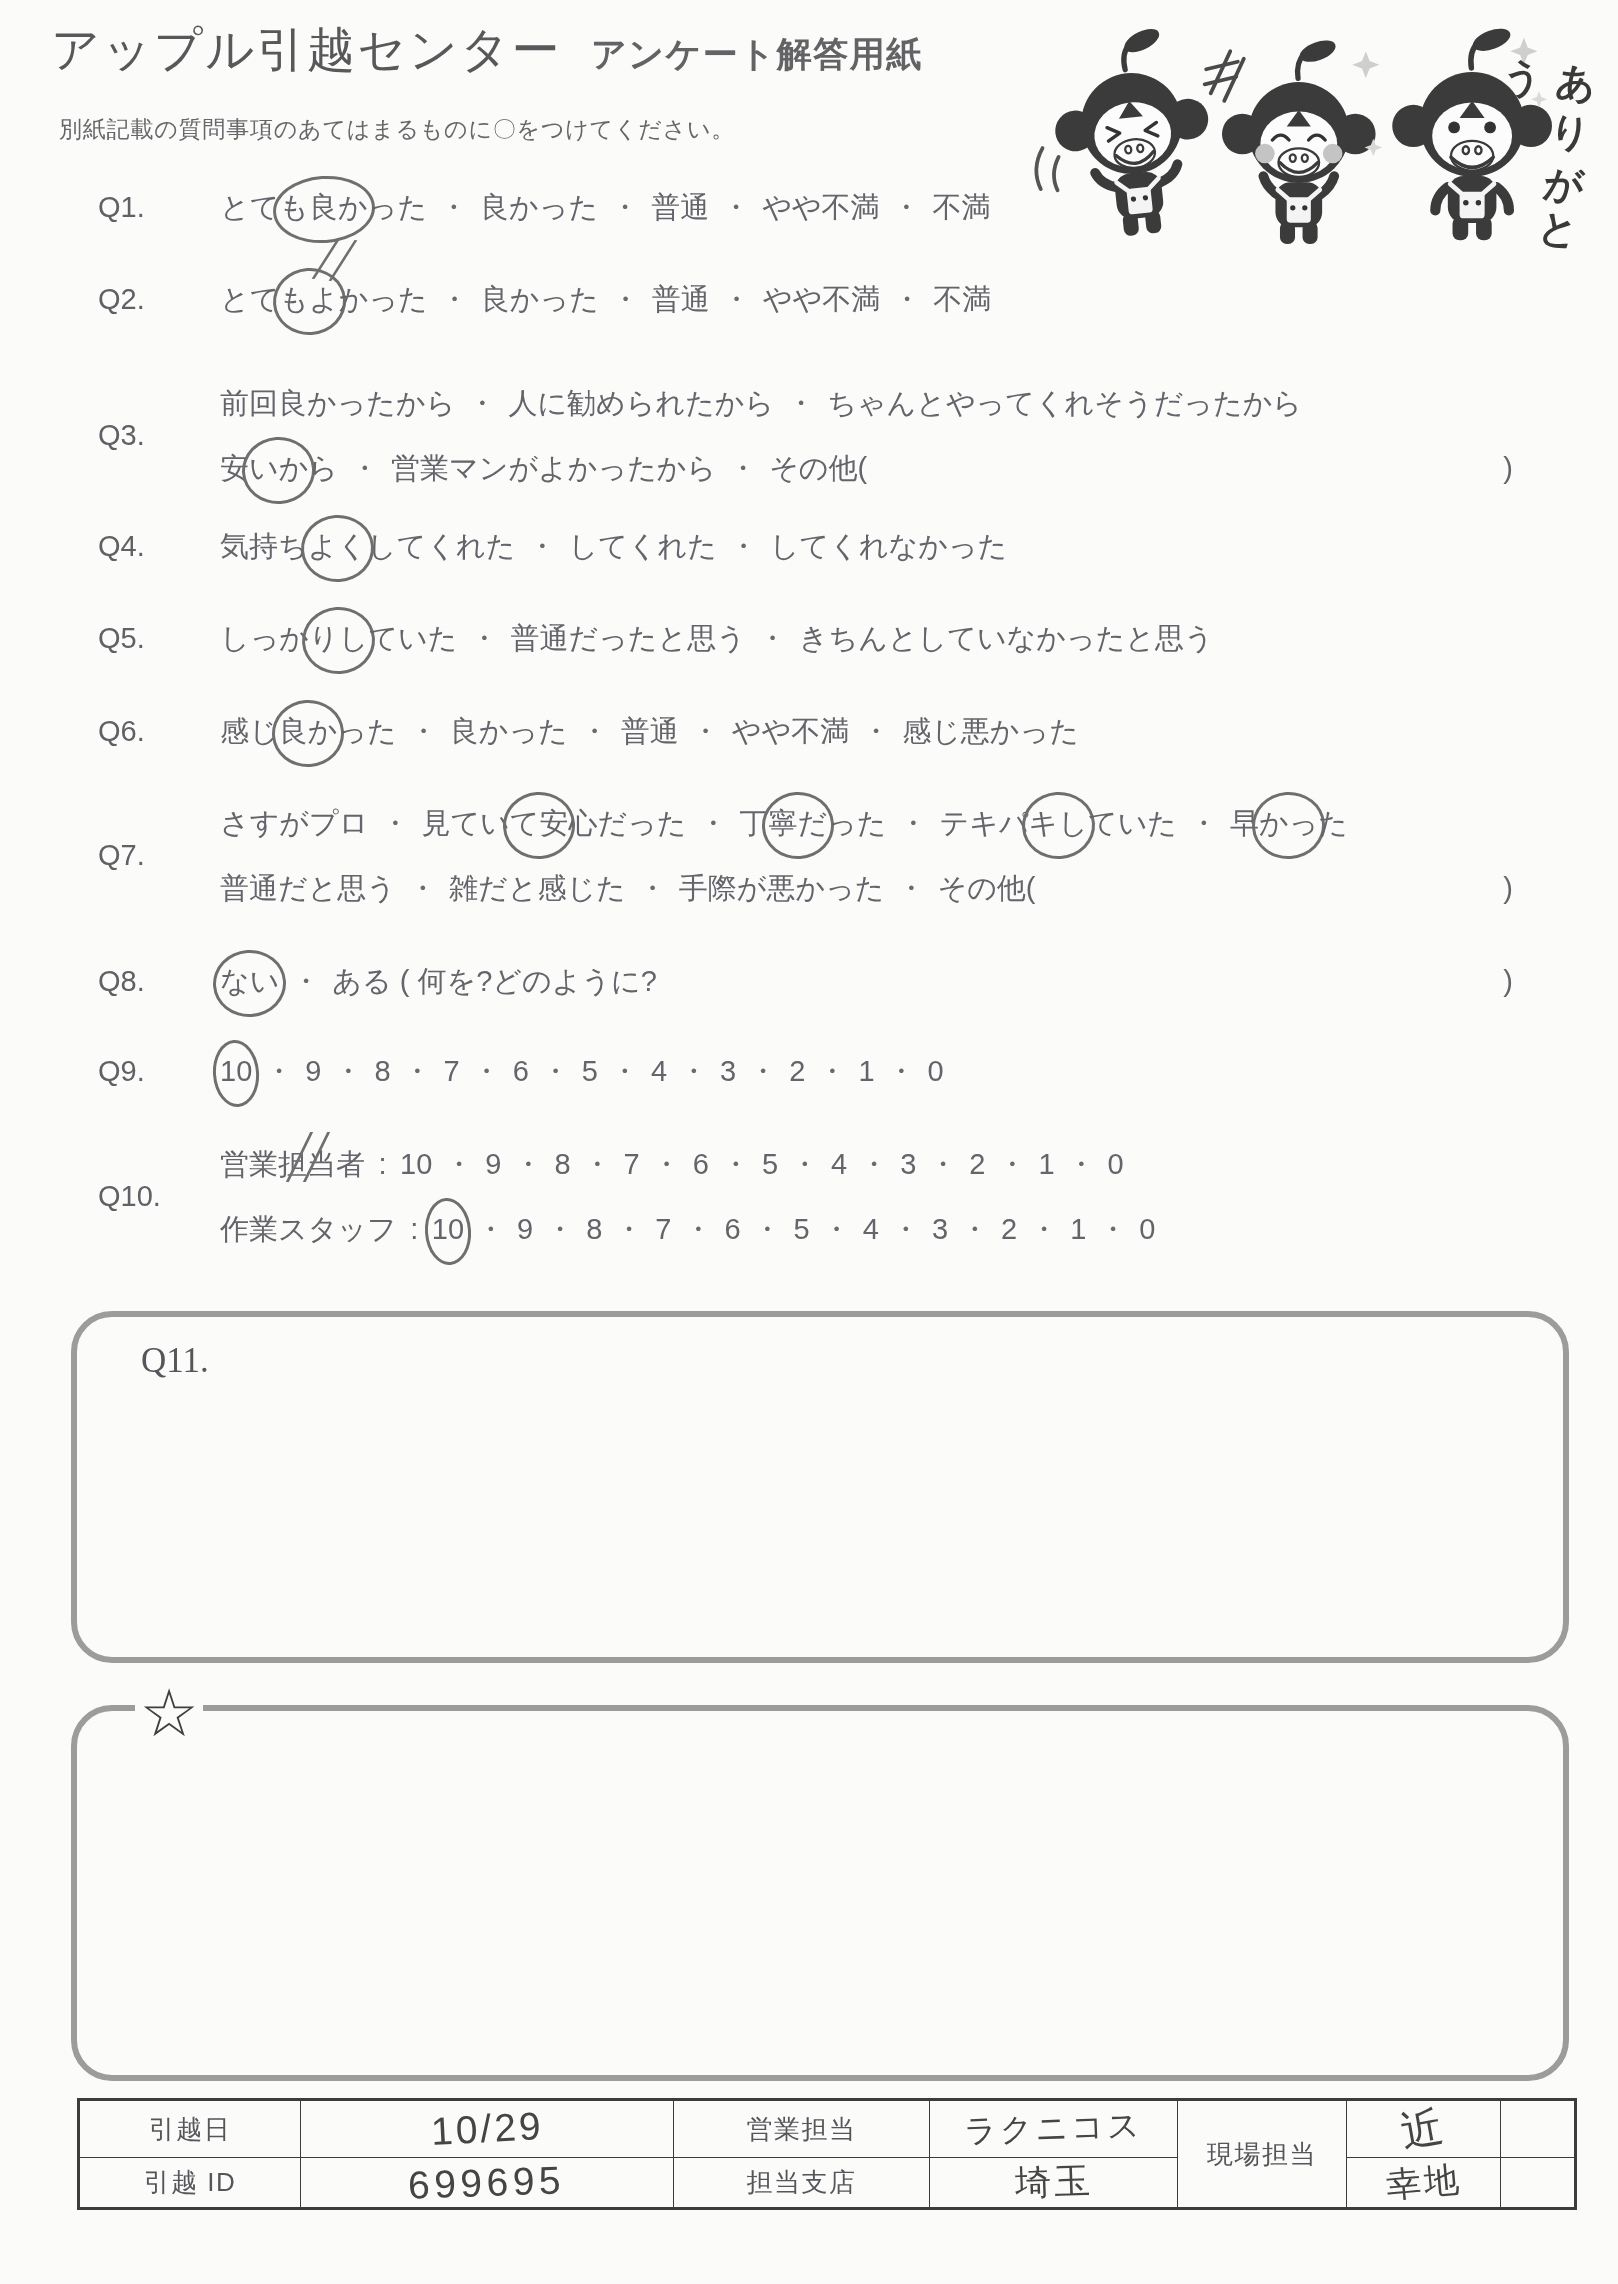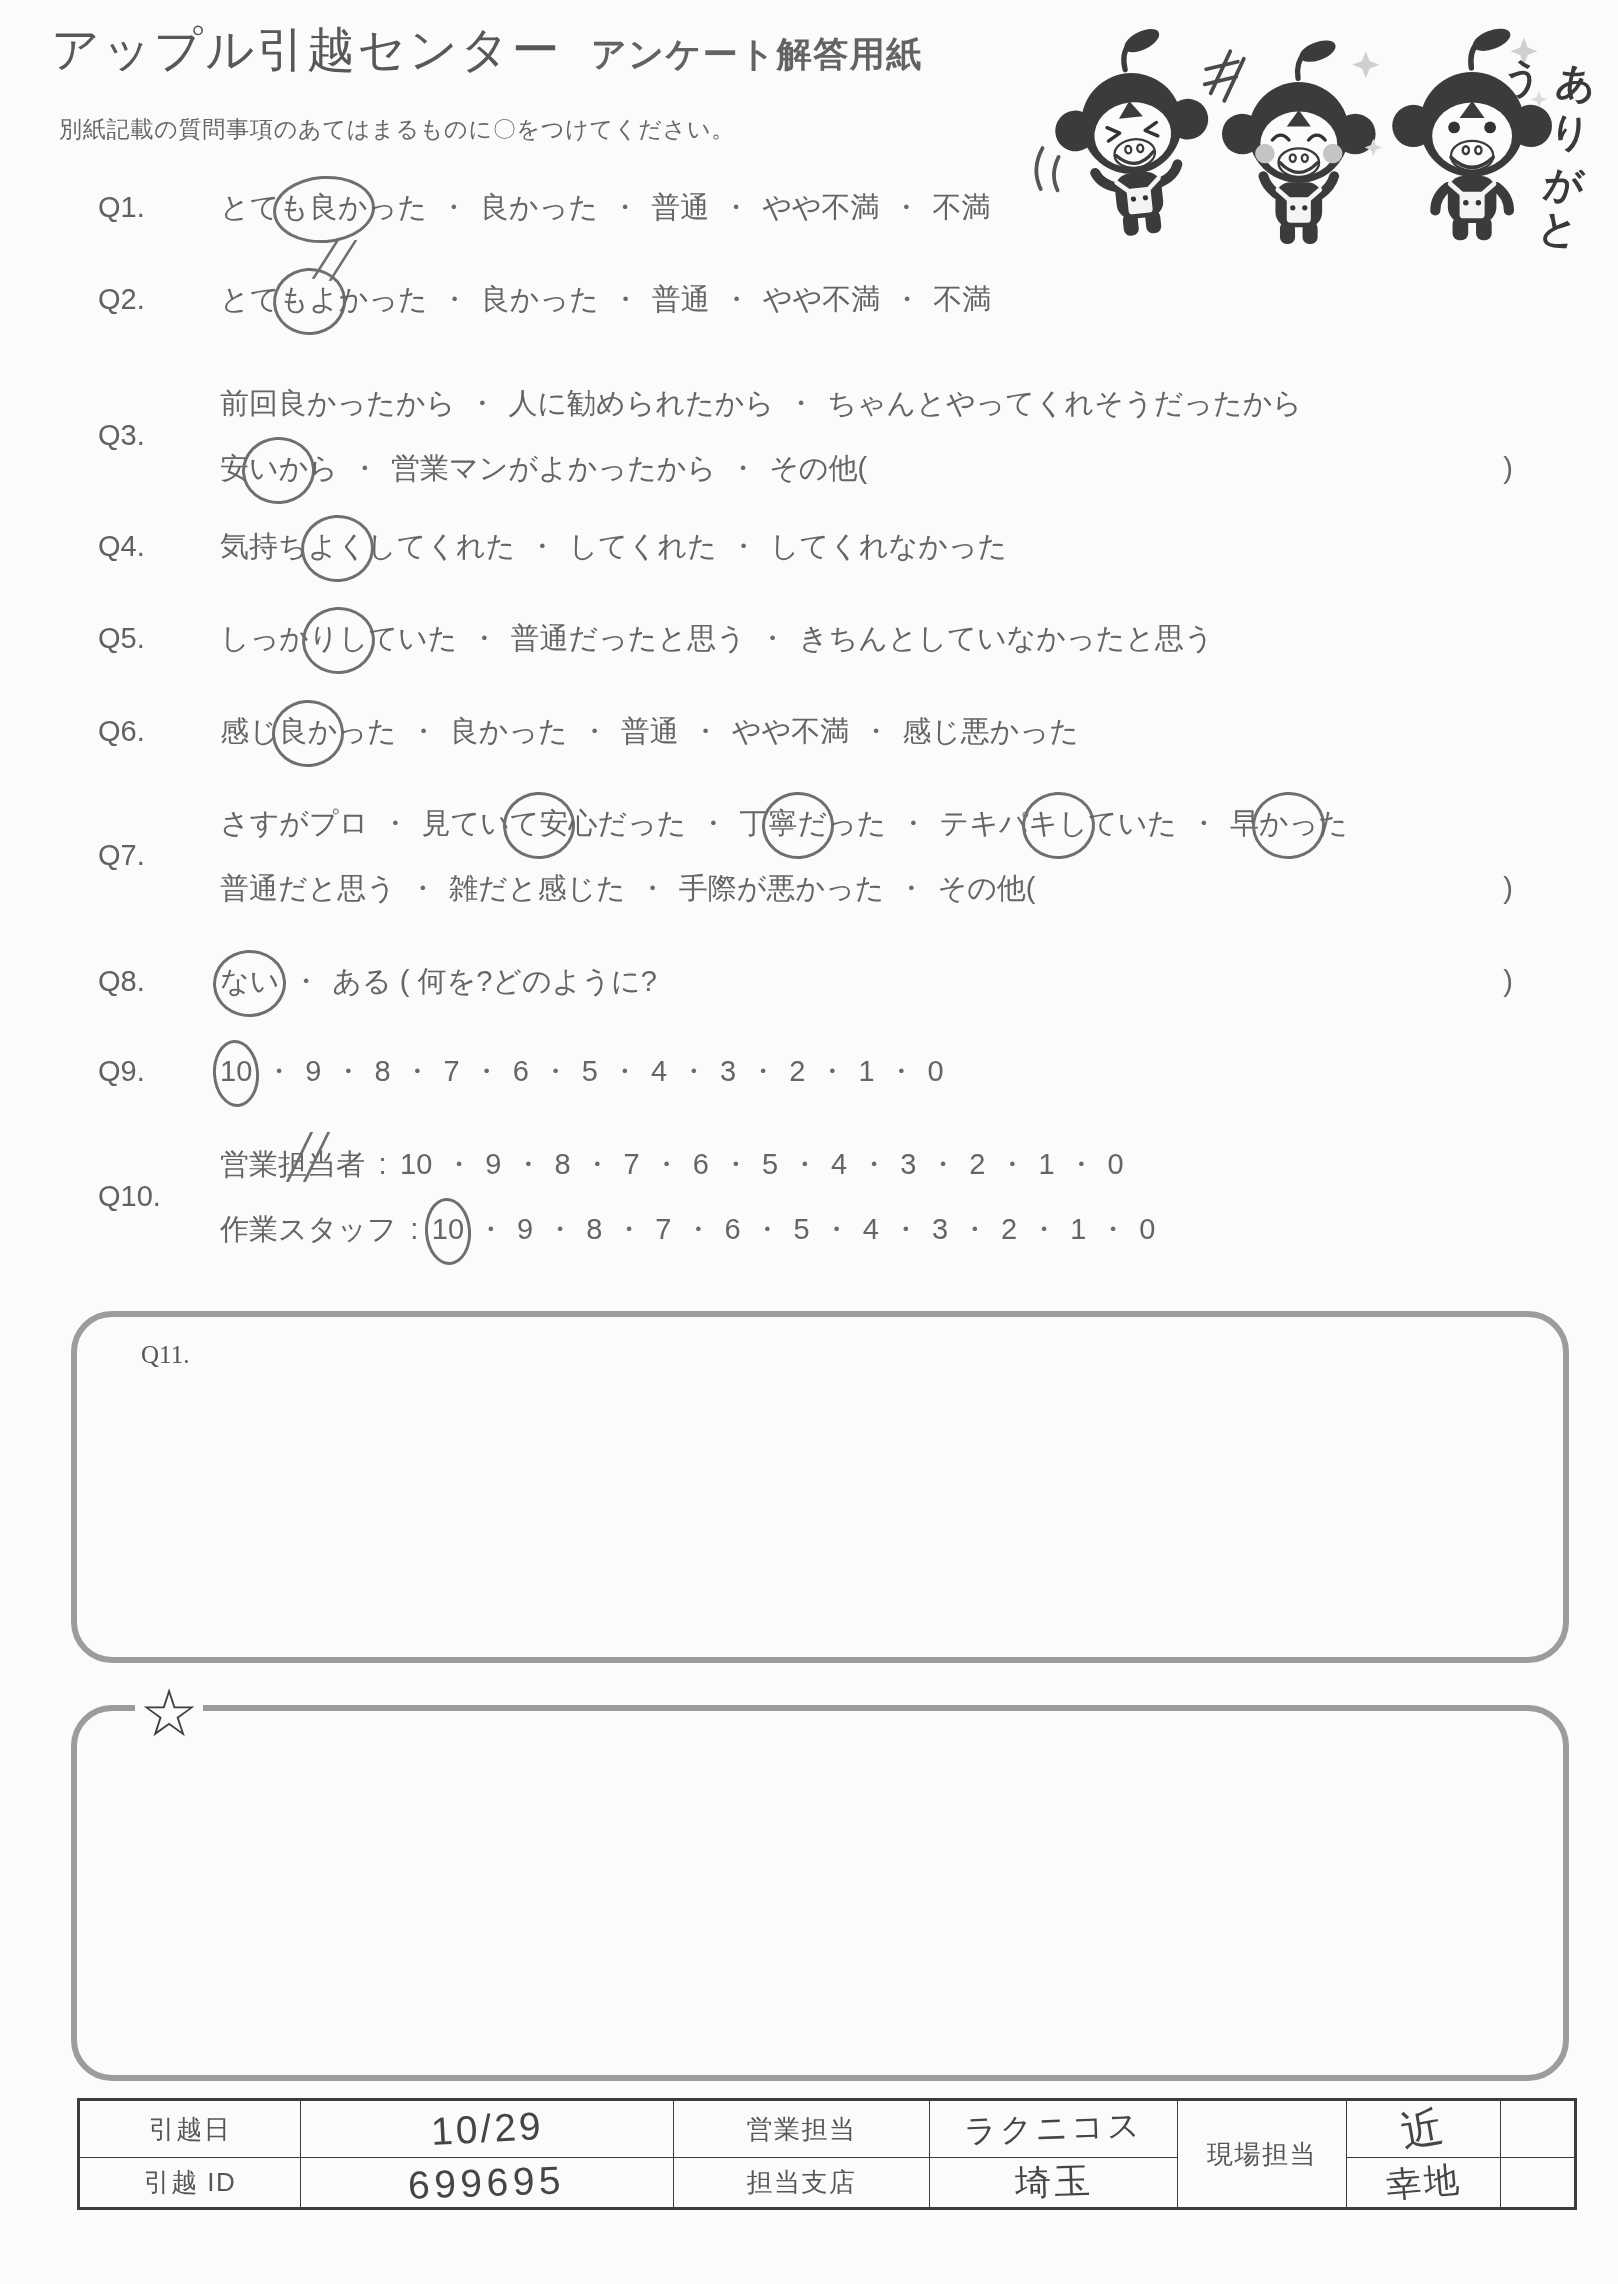--- a/index.html
+++ b/index.html
@@ -43,21 +43,21 @@
     transform:skewX(-28deg) rotate(6deg);pointer-events:none;}
   .mk-slash2::before{
     content:"";position:absolute;top:-13.5px;left:19.6px;width:13.5px;height:50px;
     border-left:3px solid #6f6f6f;border-right:3px solid #6f6f6f;
     transform:skewX(-26deg);pointer-events:none;}
   .mk-colon{margin:0 13.5px;}
   
   .bigbox{position:absolute;left:71px;width:1498px;border:6.8px solid #9c9c9c;border-radius:41px;background:transparent;box-sizing:border-box;}
   #box-q11{top:1311px;height:352px;}
   #box-star{top:1705px;height:376px;}
-  #q11-label{position:absolute;left:141px;top:1341px;font-family:"Liberation Serif", serif;font-size:25px;color:#55555a;}
+  #q11-label{position:absolute;left:141px;top:1341px;font-family:"Liberation Serif", serif;font-size:35px;color:#55555a;}
   #star{position:absolute;left:135px;top:1680px;font-size:66px;line-height:1;color:#3f3f3f;background:#fbfbfa;padding:0 4.5px;z-index:2;}
   
   #info-table{position:absolute;left:77px;top:2098px;border-collapse:collapse;table-layout:fixed;width:1498px;height:106px;border:3px solid #3c3c3c;}
   #info-table td{border:1.9px solid #3c3c3c;text-align:center;vertical-align:middle;font-size:26px;color:#55555a;letter-spacing:1.5px;padding:0;}
   .hand{font-size:36px;color:#454545;display:inline-block;letter-spacing:3px;}
   .hand.date{transform:rotate(-3deg);font-size:39px;}
   .hand.id{transform:rotate(-2deg);font-size:39px;letter-spacing:4.5px;}
   .hand.sales{transform:rotate(-2deg);font-size:32px;}
   .hand.branch{transform:rotate(-2deg);font-size:36px;}
   .hand.site1{transform:rotate(-10deg);font-size:42px;}

